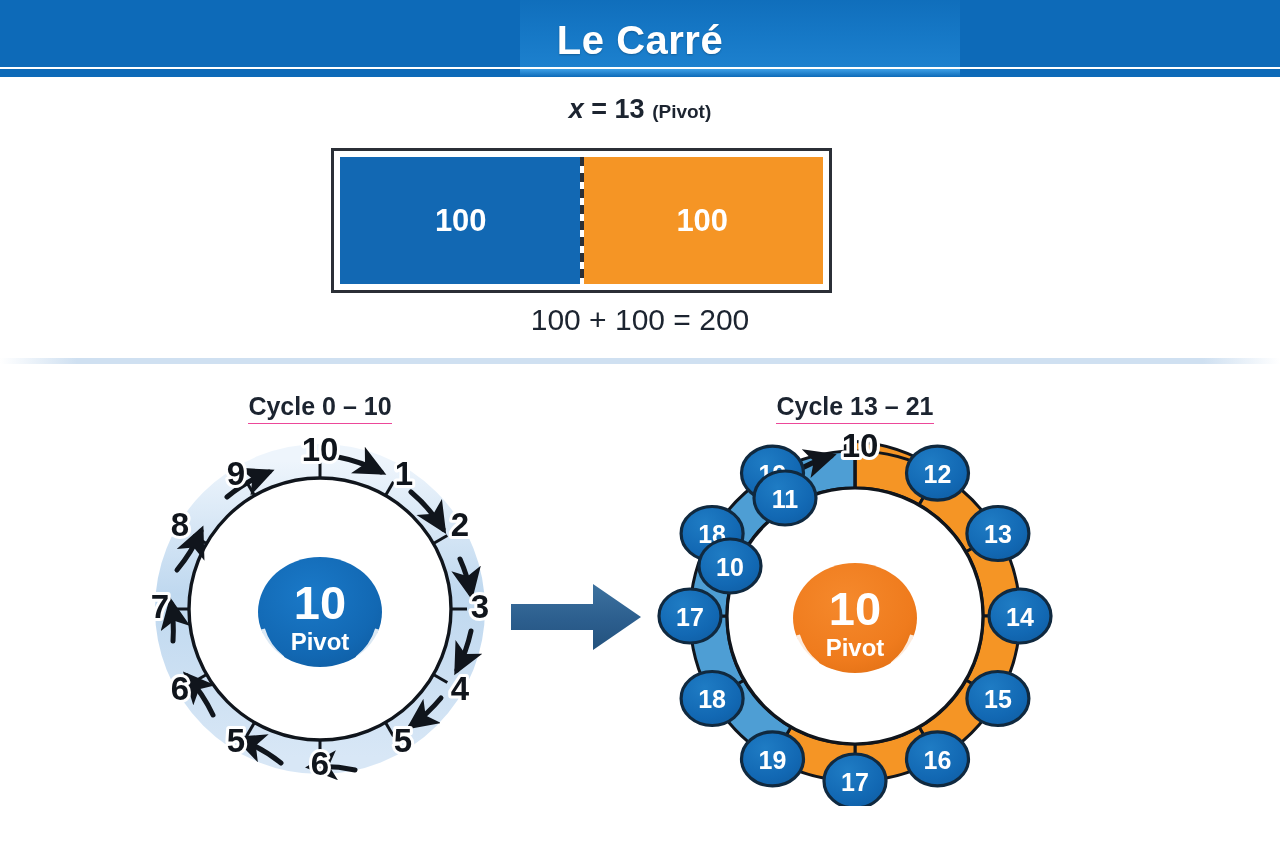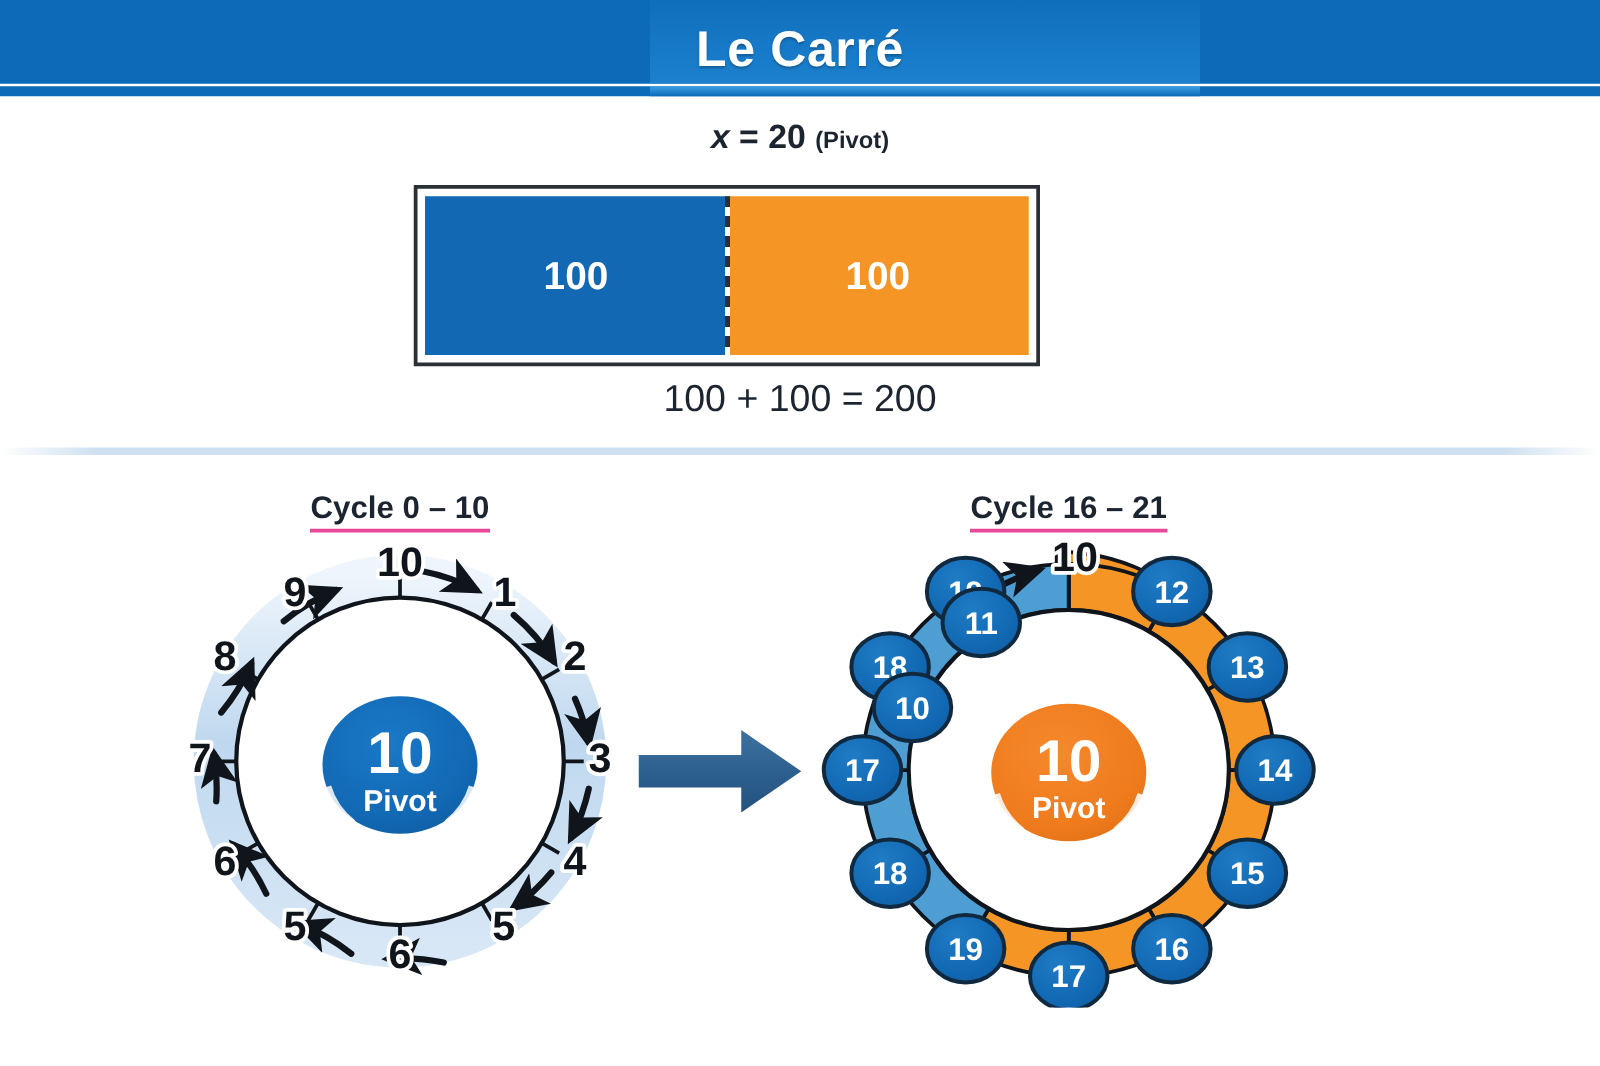--- a/index.html
+++ b/index.html
@@ -73,21 +73,21 @@
     position:absolute;left:0;top:358px;width:1280px;height:6px;
     background:linear-gradient(90deg,rgba(210,226,242,0) 0%,#cfe0f1 6%,#cfe0f1 94%,rgba(210,226,242,0) 100%);
   }
   
   .dial{position:absolute;}
   .dial-title{
     position:absolute;width:100%;text-align:center;
     color:#1c2430;font-size:25px;font-weight:bold;
     top:0;
   }
-  .dial-title u{text-decoration:none;border-bottom:3px solid #ec4899;padding-bottom:3px;}
+  .dial-title u{text-decoration:none;border-bottom:1px solid #ec4899;padding-bottom:3px;}
   .dial-svg{position:absolute;top:34px;left:0;}
   .num{
     font-family:"Liberation Sans", sans-serif;
     font-weight:bold;
     fill:#10151c;
     paint-order:stroke fill;
     stroke:#ffffff;stroke-width:6px;stroke-linejoin:round;
     text-anchor:middle;dominant-baseline:middle;
   }
   .badge-txt{
@@ -108,21 +108,21 @@
 
 <div class="banner">
   <div class="banner-sheen"></div>
 </div>
 <div class="banner-title">Le Carré</div>
 <div class="banner-rule"></div>
 <div class="banner-rule-hi"></div>
 
 <div class="eq-top">
   <span class="ital">x</span>
-  <span>= 20</span>
+  <span>= 13</span>
   <span class="paren">(Pivot)</span>
 </div>
 
 <div class="bar-frame">
   <div class="bar-inner">
     <div class="bar-half bar-left">100</div>
     <div class="bar-half bar-right">100</div>
   </div>
   <div class="bar-divider"></div>
 </div>
@@ -222,21 +222,21 @@
         <stop offset="55%" stop-color="#2c5e8e"></stop>
         <stop offset="100%" stop-color="#23527d"></stop>
       </linearGradient>
     </defs>
     <path d="M6,26 L88,26 L88,6 L136,39 L88,72 L88,52 L6,52 Z" fill="url(#arrGrad2)"></path>
   </svg>
 </div>
 
 <div class="dial" style="left:655px;top:392px;width:400px;height:400px;">
   <div class="dial-title">
-    <u>Cycle 16 – 21</u>
+    <u>Cycle 13 – 21</u>
   </div>
   <svg class="dial-svg" width="400" height="380" viewBox="0 0 400 380">
     <defs>
       <radialGradient id="pivotOrange" cx="42%" cy="34%" r="78%">
         <stop offset="0%" stop-color="#f5892c"></stop>
         <stop offset="70%" stop-color="#ef7b1d"></stop>
         <stop offset="100%" stop-color="#e06f14"></stop>
       </radialGradient>
       <radialGradient id="badgeBlue" cx="38%" cy="30%" r="85%">
         <stop offset="0%" stop-color="#1f7cc4"></stop>

